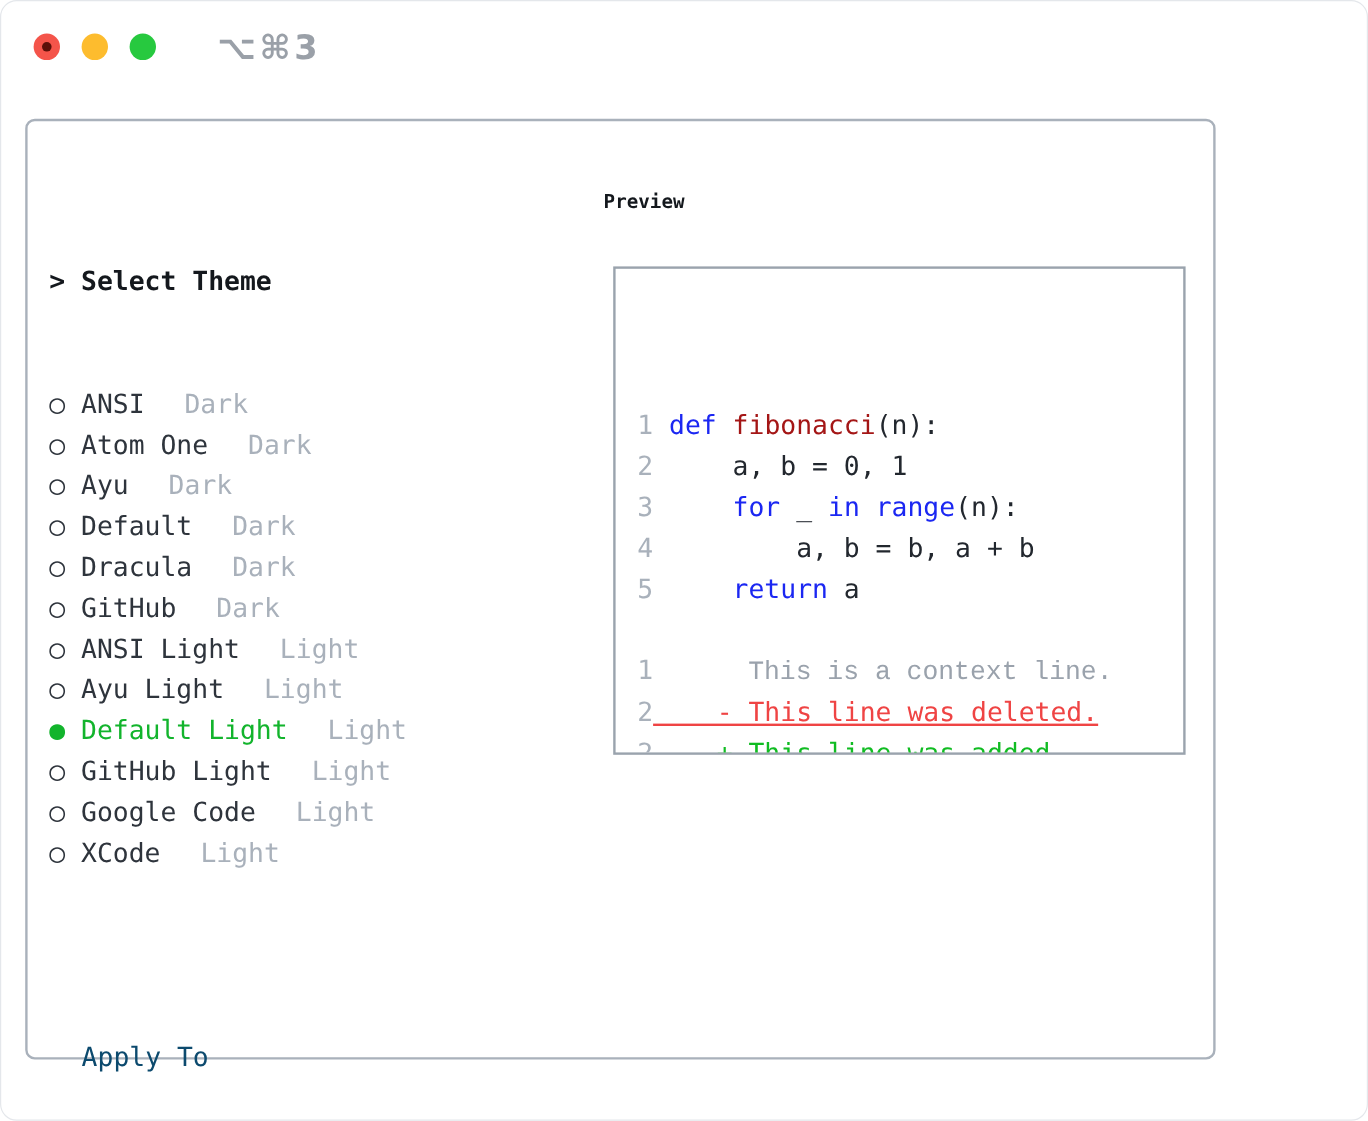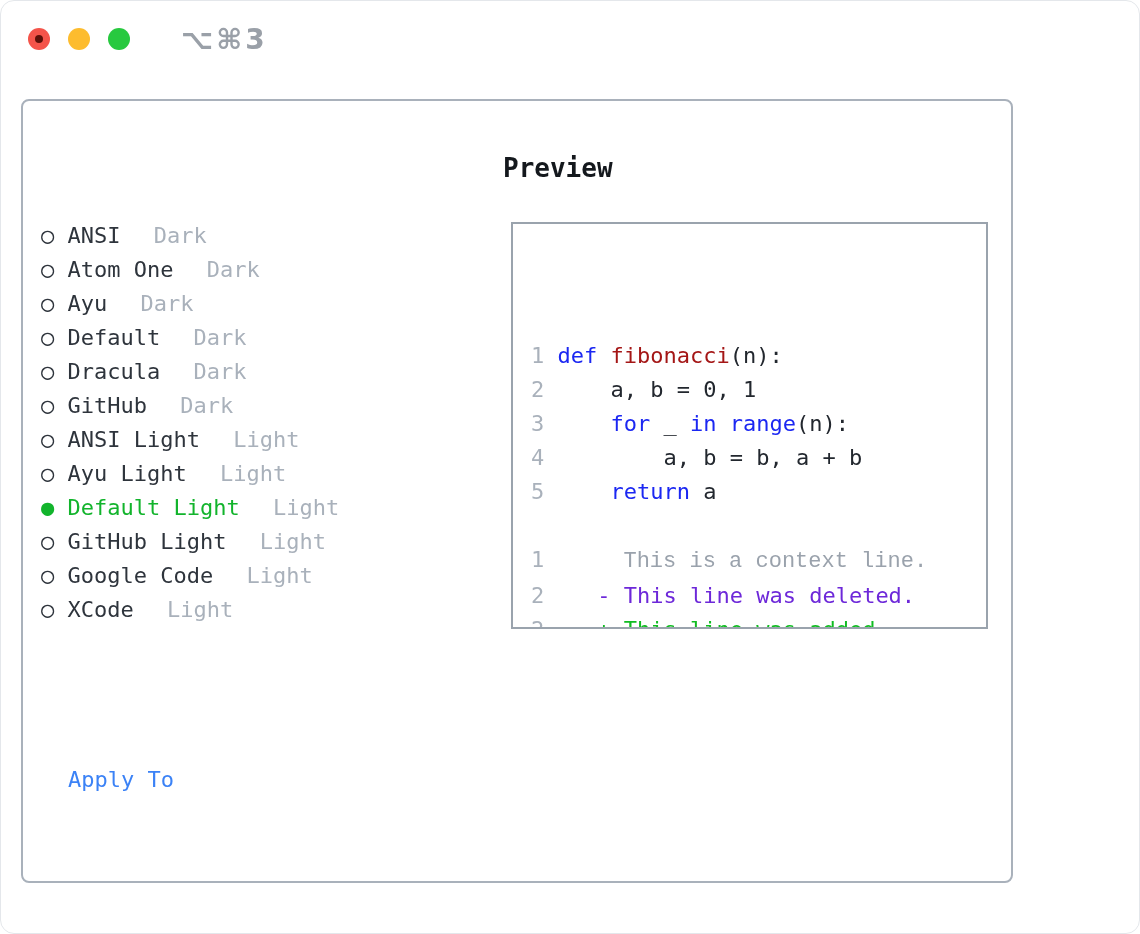--- a/index.html
+++ b/index.html
@@ -26,52 +26,53 @@
   
   .panel { position:absolute; left:20px; top:98px; width:992px; height:784px;
            border:2px solid #a9b1bb; border-radius:8px; background:#ffffff; }
   
   .left-col { position:absolute; left:18px; top:50px; font-size:22px;
               line-height:34px; white-space:pre; color:#2e343c; }
   .row { min-height:34px; }
   .heading { font-weight:700; color:#14181d; }
   .variant { color:#a9b1bb;margin-left:20px; }
   .green { color:#12b42c; }
-  .apply-heading { margin-top:34px; padding-left:27px; color:#3b82f6; }
+  .apply-heading { margin-top:34px; padding-left:27px; color:#0c4a6e; }
   
-  .preview-heading { position:absolute; left:480px; top:50px; font-size:26px;
+  .preview-heading { position:absolute; left:480px; top:50px; font-size:16px;
               line-height:34px; font-weight:700; color:#14181d; }
   .preview-box { position:absolute; left:488px; top:121px; width:477px; height:407px;
               border:2px solid #9aa3ad; background:#ffffff;
               padding:47px 0 0 18px; font-size:22px; line-height:34px;
               white-space:pre; overflow:hidden; }
   .code-line { min-height:34px; }
   .c-num   { color:#a9b1bb; }
   .c-kw    { color:#1b27f2; }
   .c-fn    { color:#a41616; }
   .c-plain { color:#22272e; }
   .c-ctx   { color:#9aa2ac;font-family:Liberation Mono, monospace; }
-  .c-del   { color:#6d28d9; }
+  .c-del   { color:#ef4444;text-decoration:underline; }
   .c-add   { color:#10bc22; }
 </style>
 </head>
 <body>
 
 <div class="window">
 
   <div class="titlebar">
     <div class="dot dot-close"></div>
     <div class="dot dot-min"></div>
     <div class="dot dot-zoom"></div>
     <div class="title-text">⌥⌘3</div>
   </div>
 
   <div class="panel">
 
     <div class="left-col">
+      <div class="row heading">&gt; Select Theme</div>
       <div id="theme-list"><div class="row"><span>○ </span><span>ANSI</span><span class="variant"> Dark</span></div><div class="row"><span>○ </span><span>Atom One</span><span class="variant"> Dark</span></div><div class="row"><span>○ </span><span>Ayu</span><span class="variant"> Dark</span></div><div class="row"><span>○ </span><span>Default</span><span class="variant"> Dark</span></div><div class="row"><span>○ </span><span>Dracula</span><span class="variant"> Dark</span></div><div class="row"><span>○ </span><span>GitHub</span><span class="variant"> Dark</span></div><div class="row"><span>○ </span><span>ANSI Light</span><span class="variant"> Light</span></div><div class="row"><span>○ </span><span>Ayu Light</span><span class="variant"> Light</span></div><div class="row"><span class="green">● </span><span class="green">Default Light</span><span class="variant"> Light</span></div><div class="row"><span>○ </span><span>GitHub Light</span><span class="variant"> Light</span></div><div class="row"><span>○ </span><span>Google Code</span><span class="variant"> Light</span></div><div class="row"><span>○ </span><span>XCode</span><span class="variant"> Light</span></div></div>
 
       <div class="row apply-heading">Apply To</div>
       
 
       
     </div>
 
     <div class="preview-heading">Preview</div>
 

